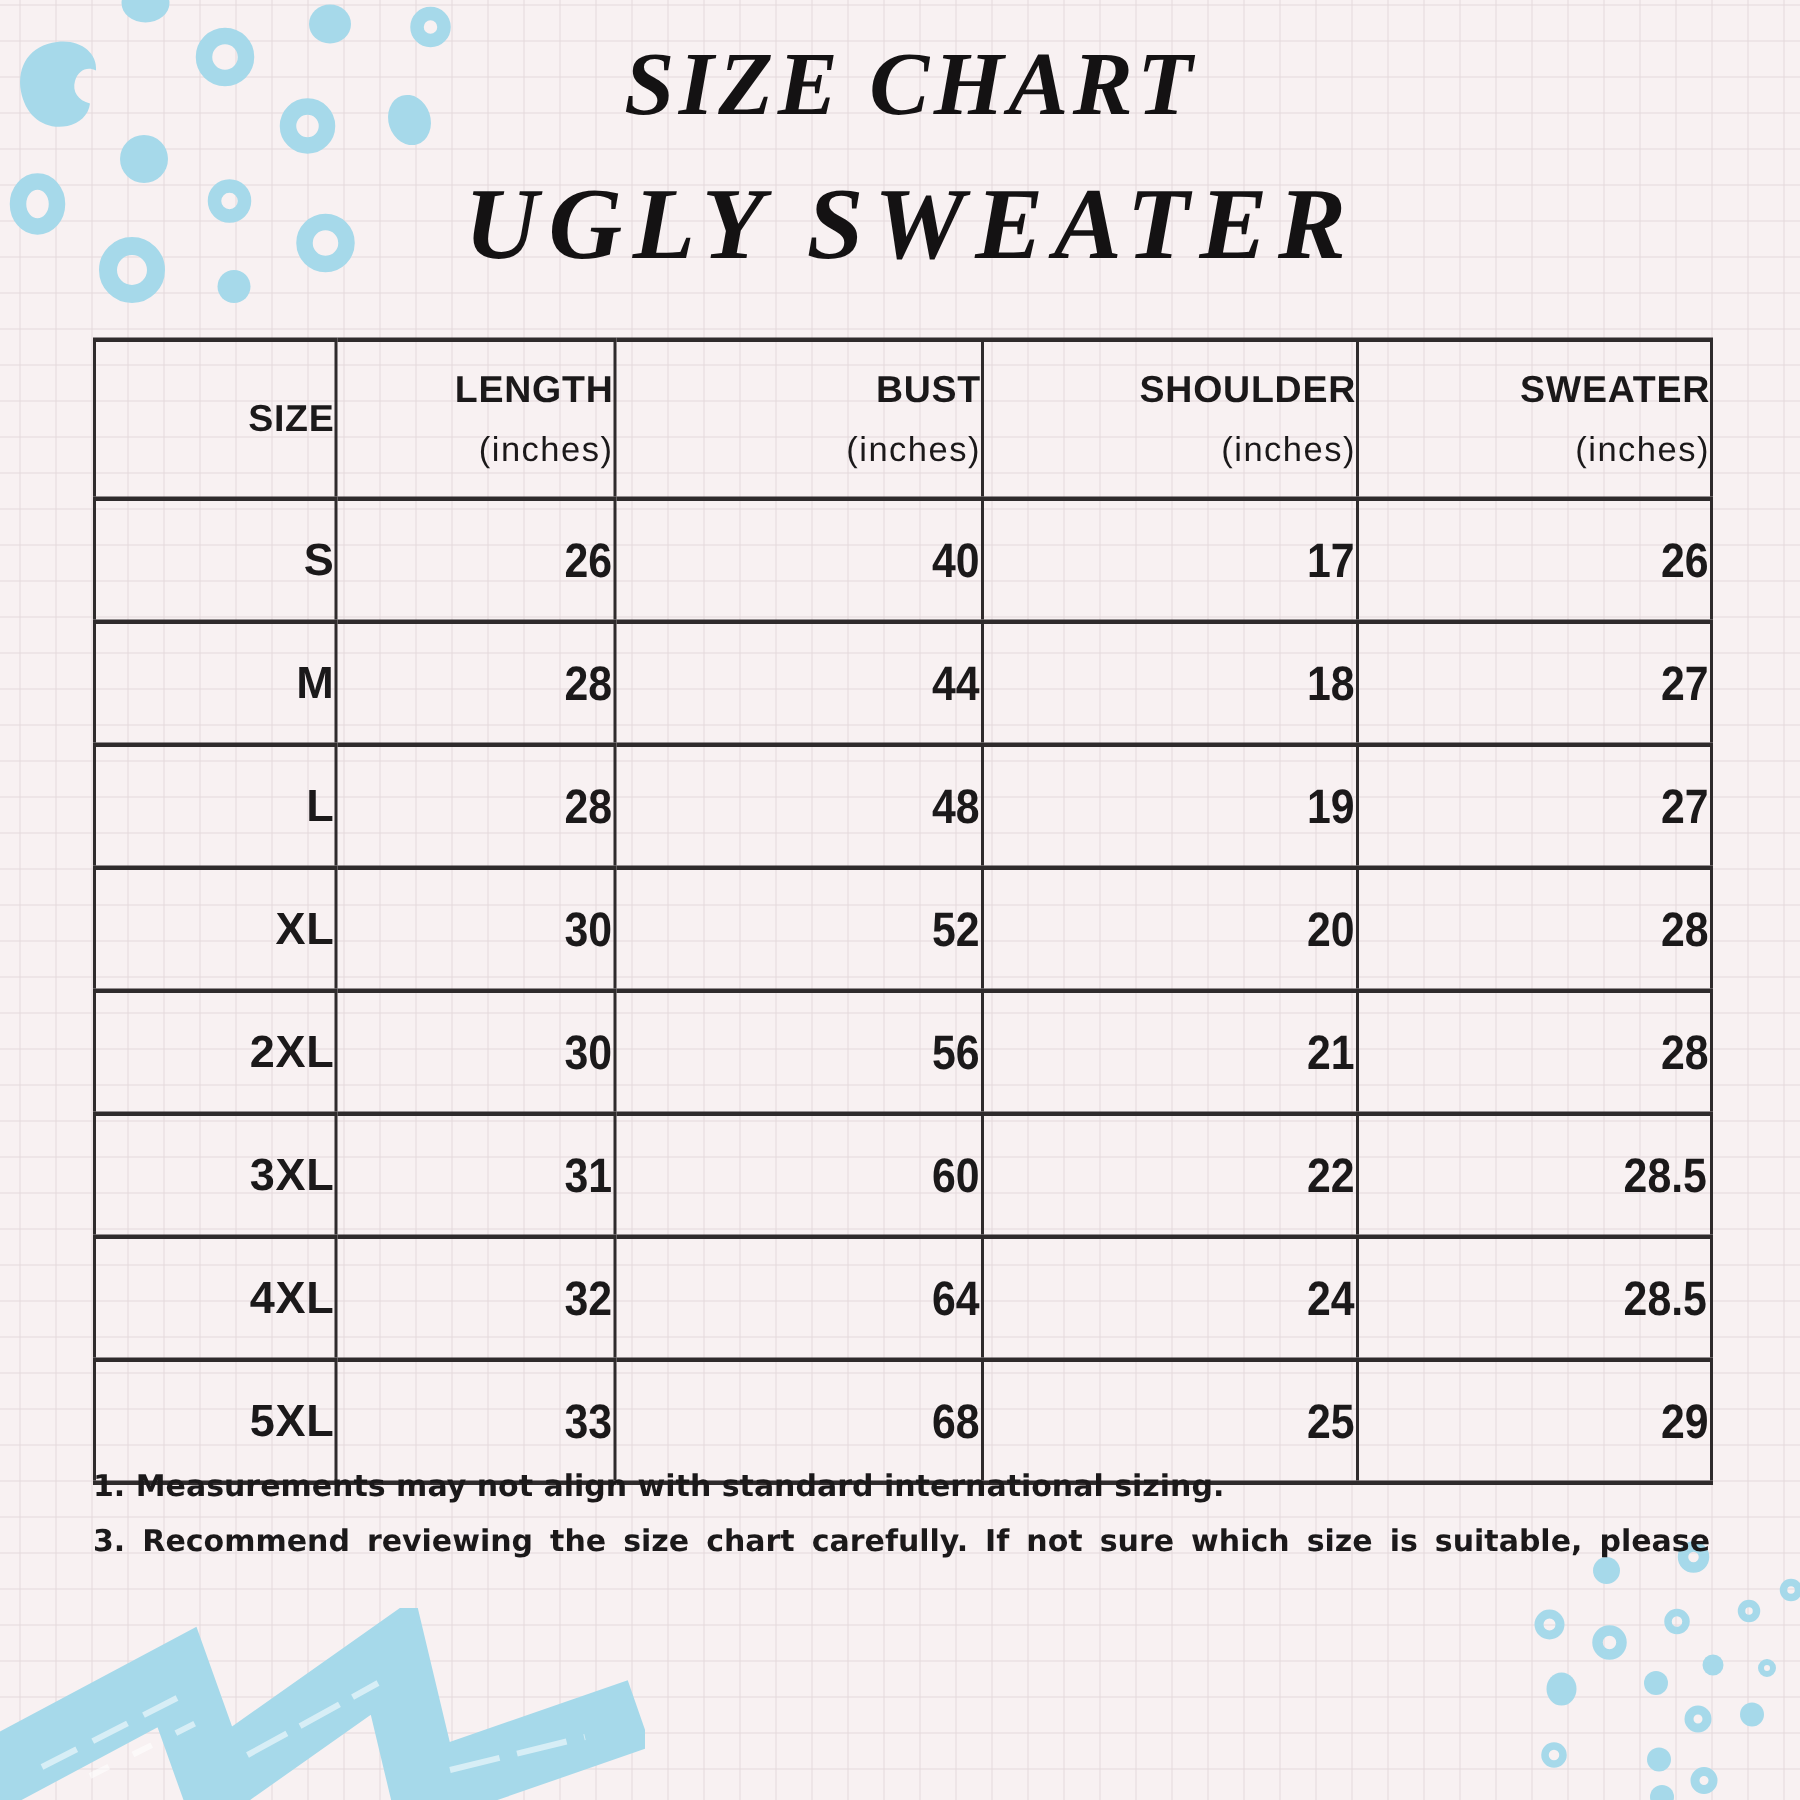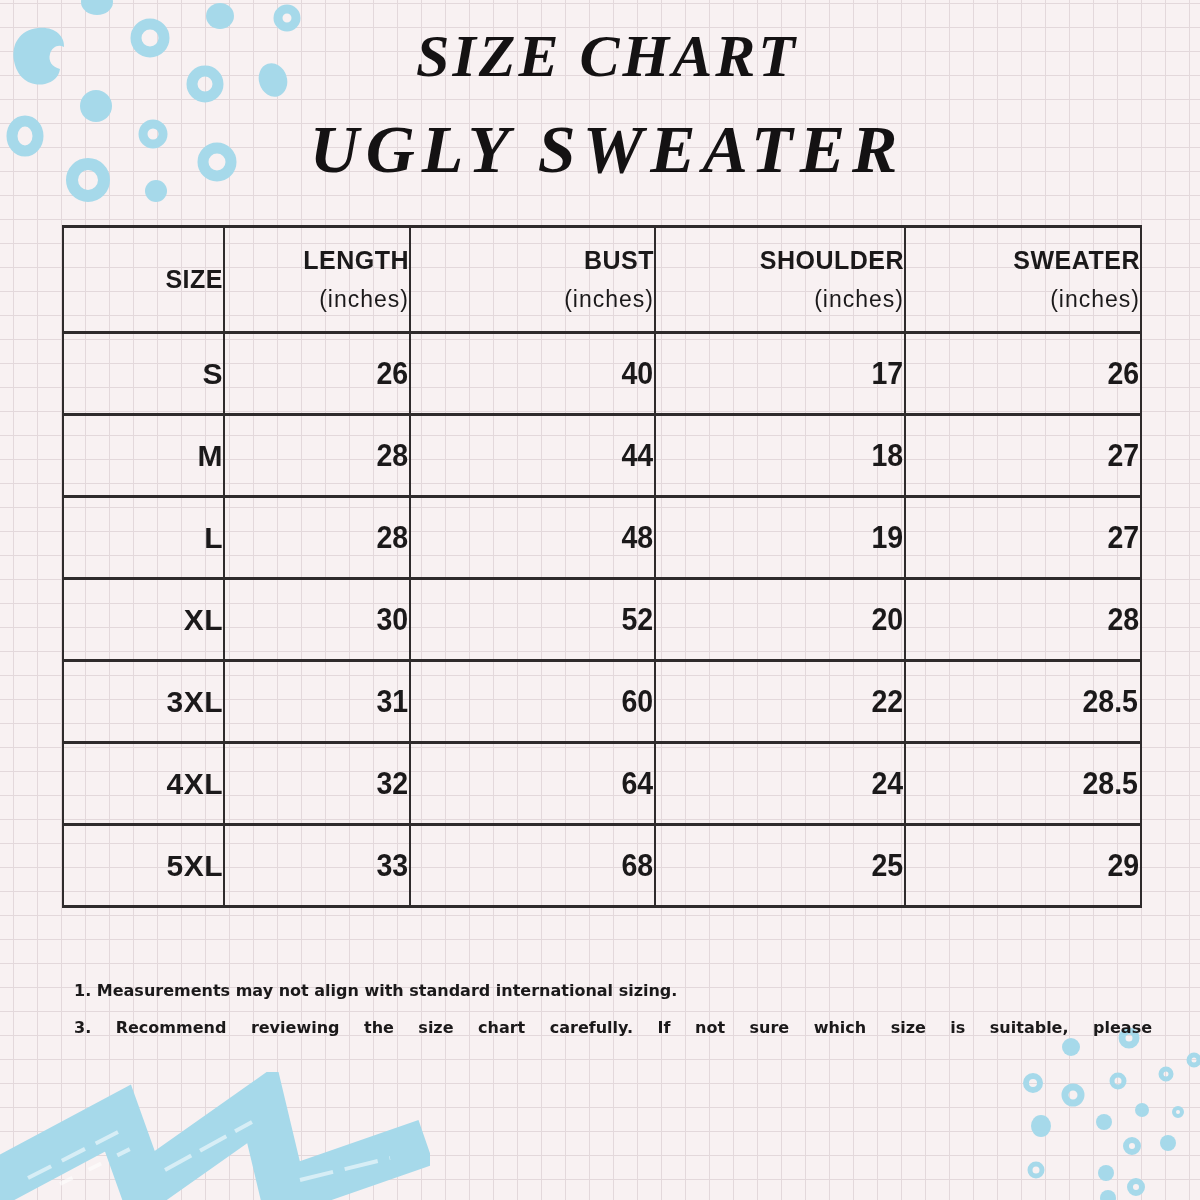--- a/index.html
+++ b/index.html
@@ -64,23 +64,23 @@
   }
   .size-label{
     font-size:30px;font-weight:bold;letter-spacing:0.5px;
   }
   .num{
     display:inline-block;
     font-size:31px;font-weight:bold;
     transform:scaleX(0.92) scaleY(1.04);
   }
   .notes{
-    position:absolute;left:74px;top:972px;width:1078px;
+    position:absolute;left:62px;top:972px;width:1078px;
     font-family:"DejaVu Sans", sans-serif;
-    font-size:16px;font-weight:bold;
+    font-size:20px;font-weight:bold;
     line-height:37px;
     color:#1b191a;
   }
   .note{margin:0;}
   .justify-full{
     text-align:justify;
     text-align-last:justify;
     word-spacing:-1px;
   }
   col.c-size{width:161px;}
@@ -205,20 +205,27 @@
         <td><span class="num">27</span></td>
       </tr>
       <tr>
         <td><span class="size-label">XL</span></td>
         <td><span class="num">30</span></td>
         <td><span class="num">52</span></td>
         <td><span class="num">20</span></td>
         <td><span class="num">28</span></td>
       </tr>
       <tr>
+        <td><span class="size-label">2XL</span></td>
+        <td><span class="num">30</span></td>
+        <td><span class="num">56</span></td>
+        <td><span class="num">21</span></td>
+        <td><span class="num">28</span></td>
+      </tr>
+      <tr>
         <td><span class="size-label">3XL</span></td>
         <td><span class="num">31</span></td>
         <td><span class="num">60</span></td>
         <td><span class="num">22</span></td>
         <td><span class="num">28.5</span></td>
       </tr>
       <tr>
         <td><span class="size-label">4XL</span></td>
         <td><span class="num">32</span></td>
         <td><span class="num">64</span></td>

